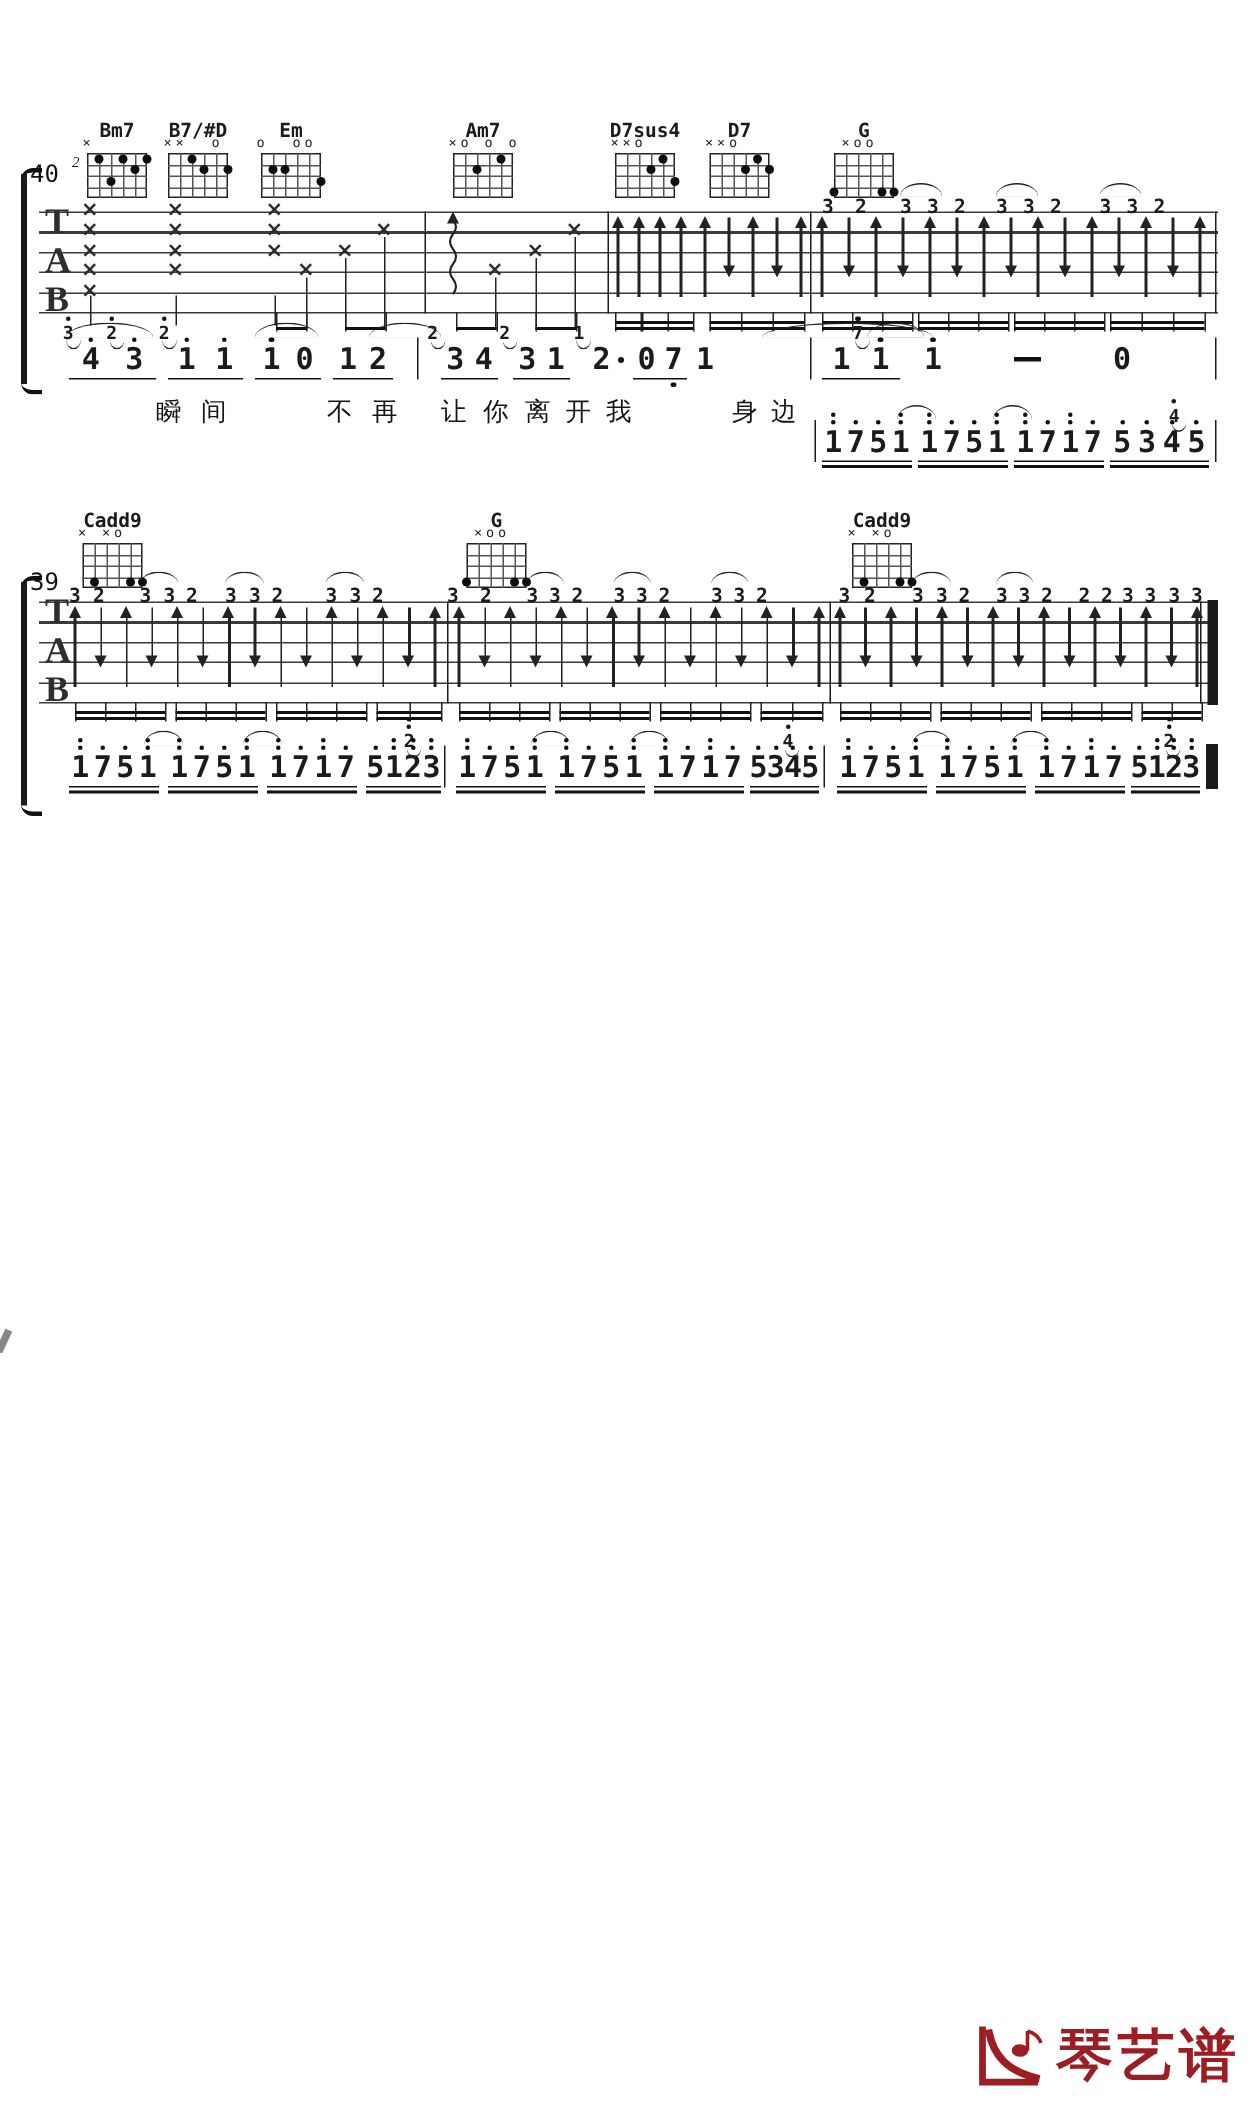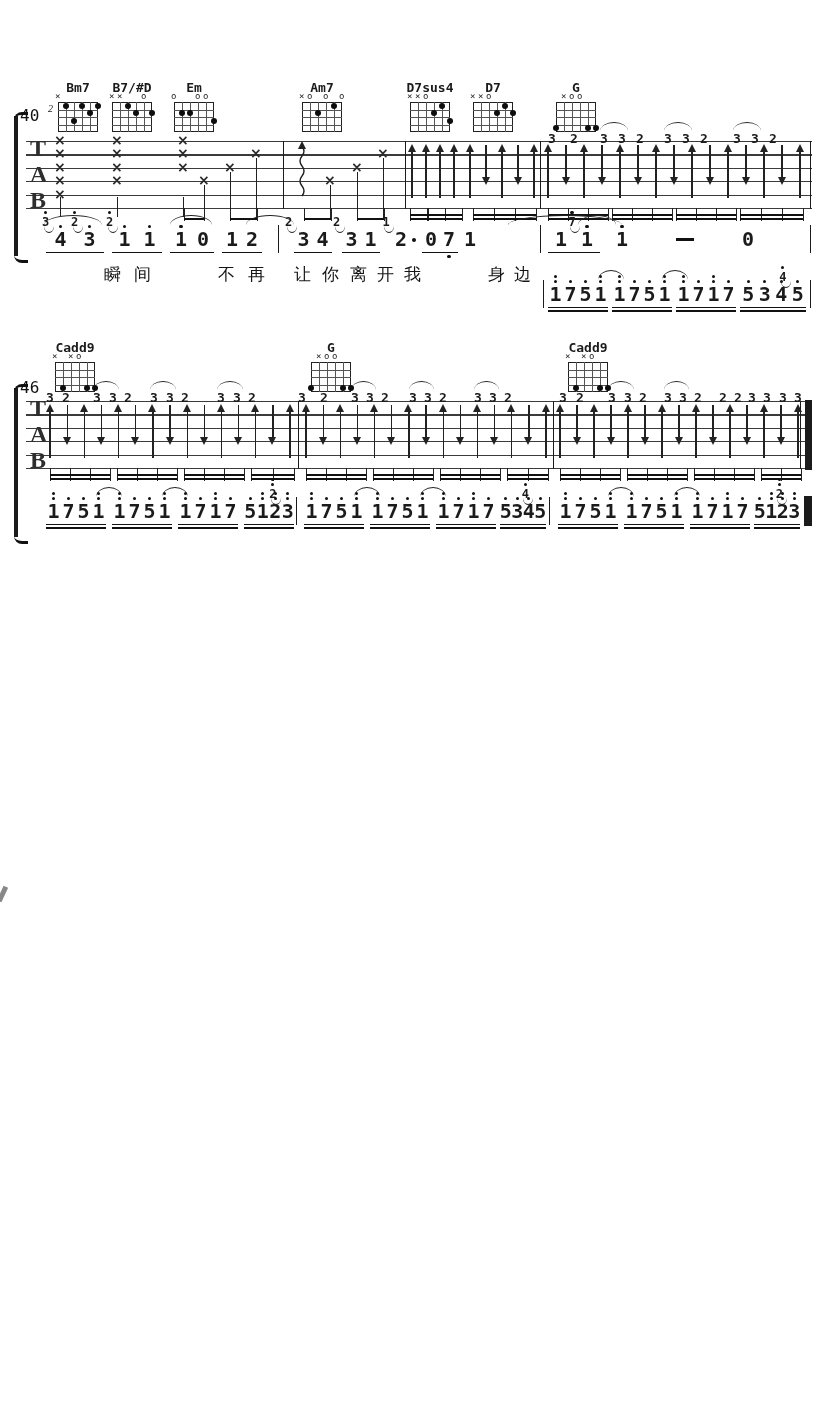--- a/index.html
+++ b/index.html
@@ -37,20 +37,30 @@
   #logo{position:absolute;left:648px;top:1346px;display:flex;align-items:center;gap:6px;}
   .logo-text{font-weight:bold;font-size:38px;letter-spacing:3px;color:#9c1e22;
              font-family:"DejaVu Sans",sans-serif;line-height:1;}
   .edgemark{width:5px;height:16px;background:#888;transform:rotate(25deg);}
 </style>
 </head>
 <body>
 
 <div id="sheet">
   <div class="abs edgemark" style="left:0;top:886px;"></div>
+  <div id="logo">
+    <svg width="50" height="48" viewBox="0 0 50 48">
+      <path d="M7 5 v37 h37" fill="none" stroke="#9c1e22" stroke-width="4.5"></path>
+      <path d="M11 7 C14 25 24 35 45 40" fill="none" stroke="#9c1e22" stroke-width="5"></path>
+      <ellipse cx="32" cy="21" rx="5.5" ry="4.2" fill="#9c1e22"></ellipse>
+      <path d="M37 21 V8" stroke="#9c1e22" stroke-width="2.4" fill="none"></path>
+      <path d="M37 8 q7 2 9 8" stroke="#9c1e22" stroke-width="2.4" fill="none"></path>
+    </svg>
+    <span class="logo-text">琴艺谱</span>
+  </div>
 <div class="abs sline" style="left: 26px; top: 141px; width: 786px;"></div>
     <div class="abs sline" style="left: 26px; top: 154.4px; width: 786px;"></div>
     <div class="abs sline" style="left: 26px; top: 167.8px; width: 786px;"></div>
     <div class="abs sline" style="left: 26px; top: 181.2px; width: 786px;"></div>
     <div class="abs sline" style="left: 26px; top: 194.6px; width: 786px;"></div>
     <div class="abs sline" style="left: 26px; top: 208px; width: 786px;"></div>
     <div class="abs vbar" style="left: 283px; top: 141px; width: 1.4px; height: 68px;"></div>
     <div class="abs vbar" style="left: 405px; top: 141px; width: 1.4px; height: 68px;"></div>
     <div class="abs vbar" style="left: 540px; top: 141px; width: 1.4px; height: 68px;"></div>
     <div class="abs vbar" style="left: 810px; top: 141px; width: 1.4px; height: 68px;"></div>
@@ -442,21 +452,21 @@
     <div class="abs sline" style="left: 26px; top: 441.2px; width: 780px;"></div>
     <div class="abs sline" style="left: 26px; top: 454.6px; width: 780px;"></div>
     <div class="abs sline" style="left: 26px; top: 468px; width: 780px;"></div>
     <div class="abs vbar" style="left: 298px; top: 401px; width: 1.4px; height: 68px;"></div>
     <div class="abs vbar" style="left: 553px; top: 401px; width: 1.4px; height: 68px;"></div>
     <div class="abs vbar" style="left: 800px; top: 401px; width: 1.4px; height: 68px;"></div>
     <div class="abs vbar" style="left: 805px; top: 400px; width: 7px; height: 70px;"></div>
     <div class="abs vbar" style="left: 14px; top: 388px; width: 4px; height: 149px;"></div>
     <div class="abs hook" style="left: 14px; top: 384px; width: 14px; height: 6px;"></div>
     <div class="abs hookb" style="left: 14px; top: 535px; width: 14px; height: 6px;"></div>
-    <div class="abs mnum" style="left: 20px; top: 378px;">46</div>
+    <div class="abs mnum" style="left: 20px; top: 378px;">39</div>
     <div class="abs tabL" style="left: 30px; top: 396px;">T</div>
     <div class="abs tabL" style="left: 30px; top: 422px;">A</div>
     <div class="abs tabL" style="left: 30px; top: 448px;">B</div>
     <div class="abs cname" style="left: 35px; top: 340px; width: 80px;">Cadd9</div>
     <div class="abs cgrid" style="left: 55px; top: 362px; width: 40px; height: 30px;"></div>
     <div class="abs gl" style="left: 63px; top: 362px; width: 1px; height: 30px;"></div>
     <div class="abs gl" style="left: 71px; top: 362px; width: 1px; height: 30px;"></div>
     <div class="abs gl" style="left: 79px; top: 362px; width: 1px; height: 30px;"></div>
     <div class="abs gl" style="left: 87px; top: 362px; width: 1px; height: 30px;"></div>
     <div class="abs gl" style="left: 55px; top: 369.5px; width: 40px; height: 1px;"></div>

